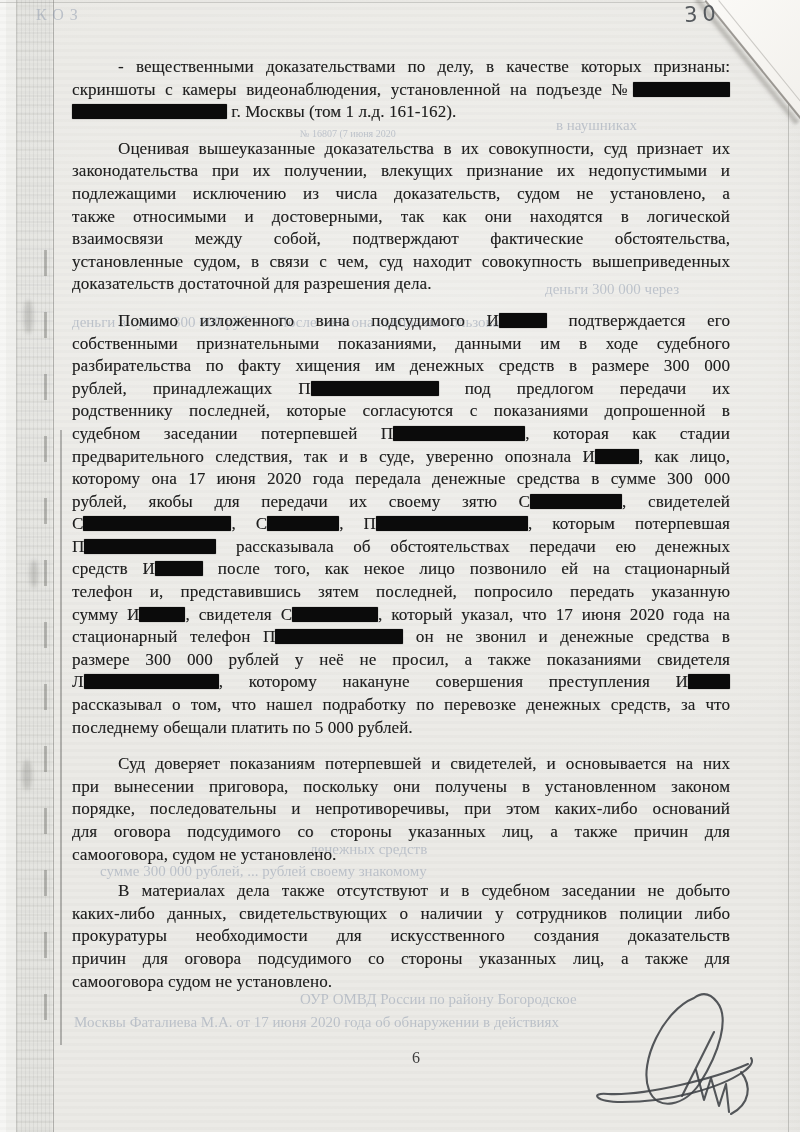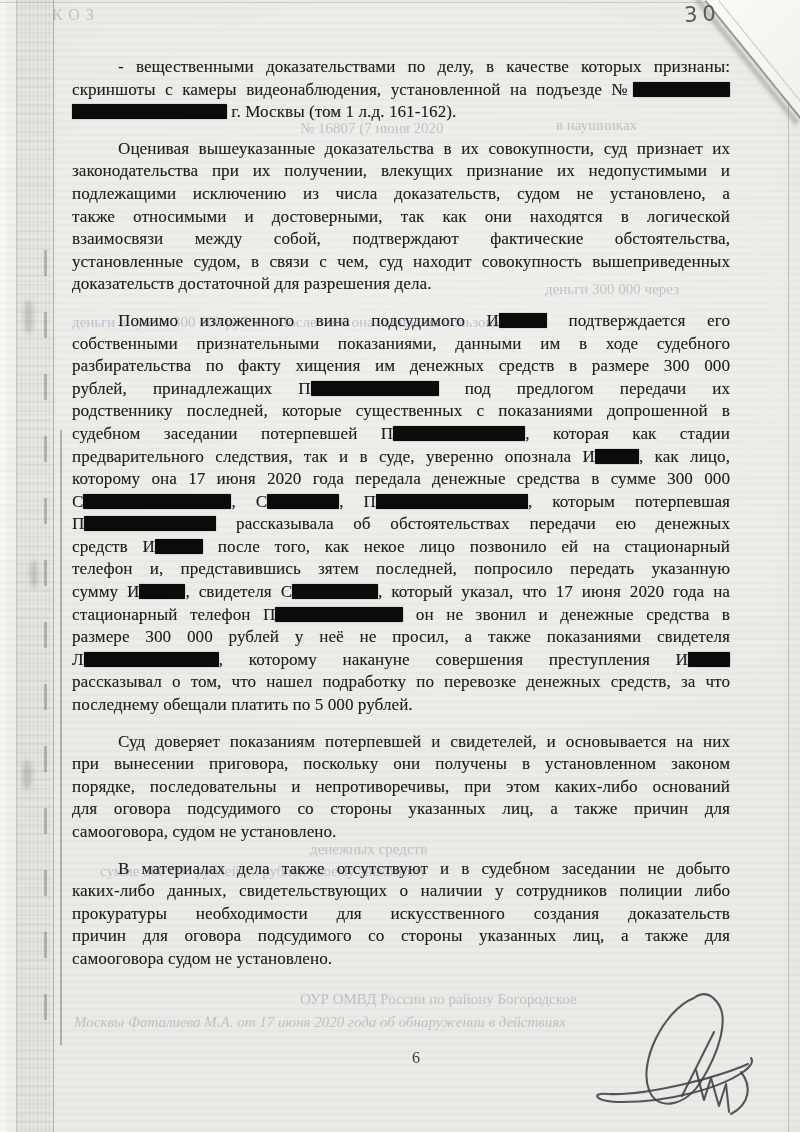--- a/index.html
+++ b/index.html
@@ -77,29 +77,29 @@
   <div class="smudge" style="left:24px;top:300px;width:9px;height:34px;"></div>
   <div class="smudge" style="left:30px;top:560px;width:8px;height:28px;"></div>
   <div class="smudge" style="left:22px;top:760px;width:10px;height:30px;"></div>
 
   <div class="fold-tri"></div>
   <div class="fold-shadow"></div>
   <div class="fold-edge"></div>
   <div class="fold-edge2"></div>
 
   <div id="bleed-layer">
-      <div class="bleed" style="left: 52px; top: 6px; font-size: 16px; letter-spacing: 6px;">КОЗ</div>
+      <div class="bleed" style="left: 36px; top: 6px; font-size: 16px; letter-spacing: 6px;">КОЗ</div>
       <div class="bleed" style="left: 556px; top: 117px; font-size: 15px;">в наушниках</div>
-      <div class="bleed" style="left: 300px; top: 120px; font-size: 15px;">№ 16807 (7 июня 2020</div>
+      <div class="bleed" style="left: 300px; top: 128px; font-size: 10px;">№ 16807 (7 июня 2020</div>
       <div class="bleed" style="left: 545px; top: 281px; font-size: 15px;">деньги 300 000 через</div>
       <div class="bleed" style="left: 72px; top: 314px; font-size: 15px;">деньги в сумме 300 000 рублей. После чего она вышла на пользование и</div>
       <div class="bleed" style="left: 310px; top: 841px; font-size: 15px;">денежных средств</div>
       <div class="bleed" style="left: 72px; top: 863px; font-size: 15px; margin-left: 28px;">сумме 300 000 рублей, ... рублей своему знакомому</div>
       <div class="bleed" style="left: 300px; top: 991px; font-size: 15px;">ОУР ОМВД России по району Богородское</div>
-      <div class="bleed" style="left: 74px; top: 1014px; font-size: 15px; font-style: italic;">Москвы Фаталиева М.А. от 17 июня 2020 года об обнаружении в действиях</div>
+      <div class="bleed" style="left: 74px; top: 1014px; font-size: 15px;">Москвы Фаталиева М.А. от 17 июня 2020 года об обнаружении в действиях</div>
     </div>
 
   <div id="folio">30</div>
 
   <div id="doc">
       <div class="paragraph">
         <div class="line indent"><span>- вещественными доказательствами по делу, в качестве которых признаны:</span></div>
         <div class="line"><span>скриншоты с камеры видеонаблюдения, установленной на подъезде №</span><span class="redaction" style="width: 97px;"></span></div>
         <div class="line flush"><span class="redaction" style="width: 155px;"></span><span> г. Москвы (том 1 л.д. 161-162).</span></div>
       </div>
@@ -110,24 +110,25 @@
         <div class="line"><span>также относимыми и достоверными, так как они находятся в логической</span></div>
         <div class="line"><span>взаимосвязи между собой, подтверждают фактические обстоятельства,</span></div>
         <div class="line"><span>установленные судом, в связи с чем, суд находит совокупность вышеприведенных</span></div>
         <div class="line flush"><span>доказательств достаточной для разрешения дела.</span></div>
       </div>
       <div class="paragraph">
         <div class="line indent"><span>Помимо изложенного вина подсудимого И</span><span class="redaction" style="width: 48px;"></span><span> подтверждается его</span></div>
         <div class="line"><span>собственными признательными показаниями, данными им в ходе судебного</span></div>
         <div class="line"><span>разбирательства по факту хищения им денежных средств в размере 300 000</span></div>
         <div class="line"><span>рублей, принадлежащих П</span><span class="redaction" style="width: 128px;"></span><span> под предлогом передачи их</span></div>
-        <div class="line"><span>родственнику последней, которые существенных с показаниями допрошенной в</span></div>
+        <div class="line"><span>родственнику последней, которые согласуются с показаниями допрошенной в</span></div>
         <div class="line"><span>судебном заседании потерпевшей П</span><span class="redaction" style="width: 132px;"></span><span>, которая как стадии</span></div>
         <div class="line"><span>предварительного следствия, так и в суде, уверенно опознала И</span><span class="redaction" style="width: 44px;"></span><span>, как лицо,</span></div>
         <div class="line"><span>которому она 17 июня 2020 года передала денежные средства в сумме 300 000</span></div>
+        <div class="line"><span>рублей, якобы для передачи их своему зятю С</span><span class="redaction" style="width: 92px;"></span><span>, свидетелей</span></div>
         <div class="line"><span>С</span><span class="redaction" style="width: 148px;"></span><span>, С</span><span class="redaction" style="width: 72px;"></span><span>, П</span><span class="redaction" style="width: 152px;"></span><span>, которым потерпевшая</span></div>
         <div class="line"><span>П</span><span class="redaction" style="width: 132px;"></span><span> рассказывала об обстоятельствах передачи ею денежных</span></div>
         <div class="line"><span>средств И</span><span class="redaction" style="width: 48px;"></span><span> после того, как некое лицо позвонило ей на стационарный</span></div>
         <div class="line"><span>телефон и, представившись зятем последней, попросило передать указанную</span></div>
         <div class="line"><span>сумму И</span><span class="redaction" style="width: 46px;"></span><span>, свидетеля С</span><span class="redaction" style="width: 86px;"></span><span>, который указал, что 17 июня 2020 года на</span></div>
         <div class="line"><span>стационарный телефон П</span><span class="redaction" style="width: 128px;"></span><span> он не звонил и денежные средства в</span></div>
         <div class="line"><span>размере 300 000 рублей у неё не просил, а также показаниями свидетеля</span></div>
         <div class="line"><span>Л</span><span class="redaction" style="width: 135px;"></span><span>, которому накануне совершения преступления И</span><span class="redaction" style="width: 42px;"></span></div>
         <div class="line"><span>рассказывал о том, что нашел подработку по перевозке денежных средств, за что</span></div>
         <div class="line flush"><span>последнему обещали платить по 5 000 рублей.</span></div>

